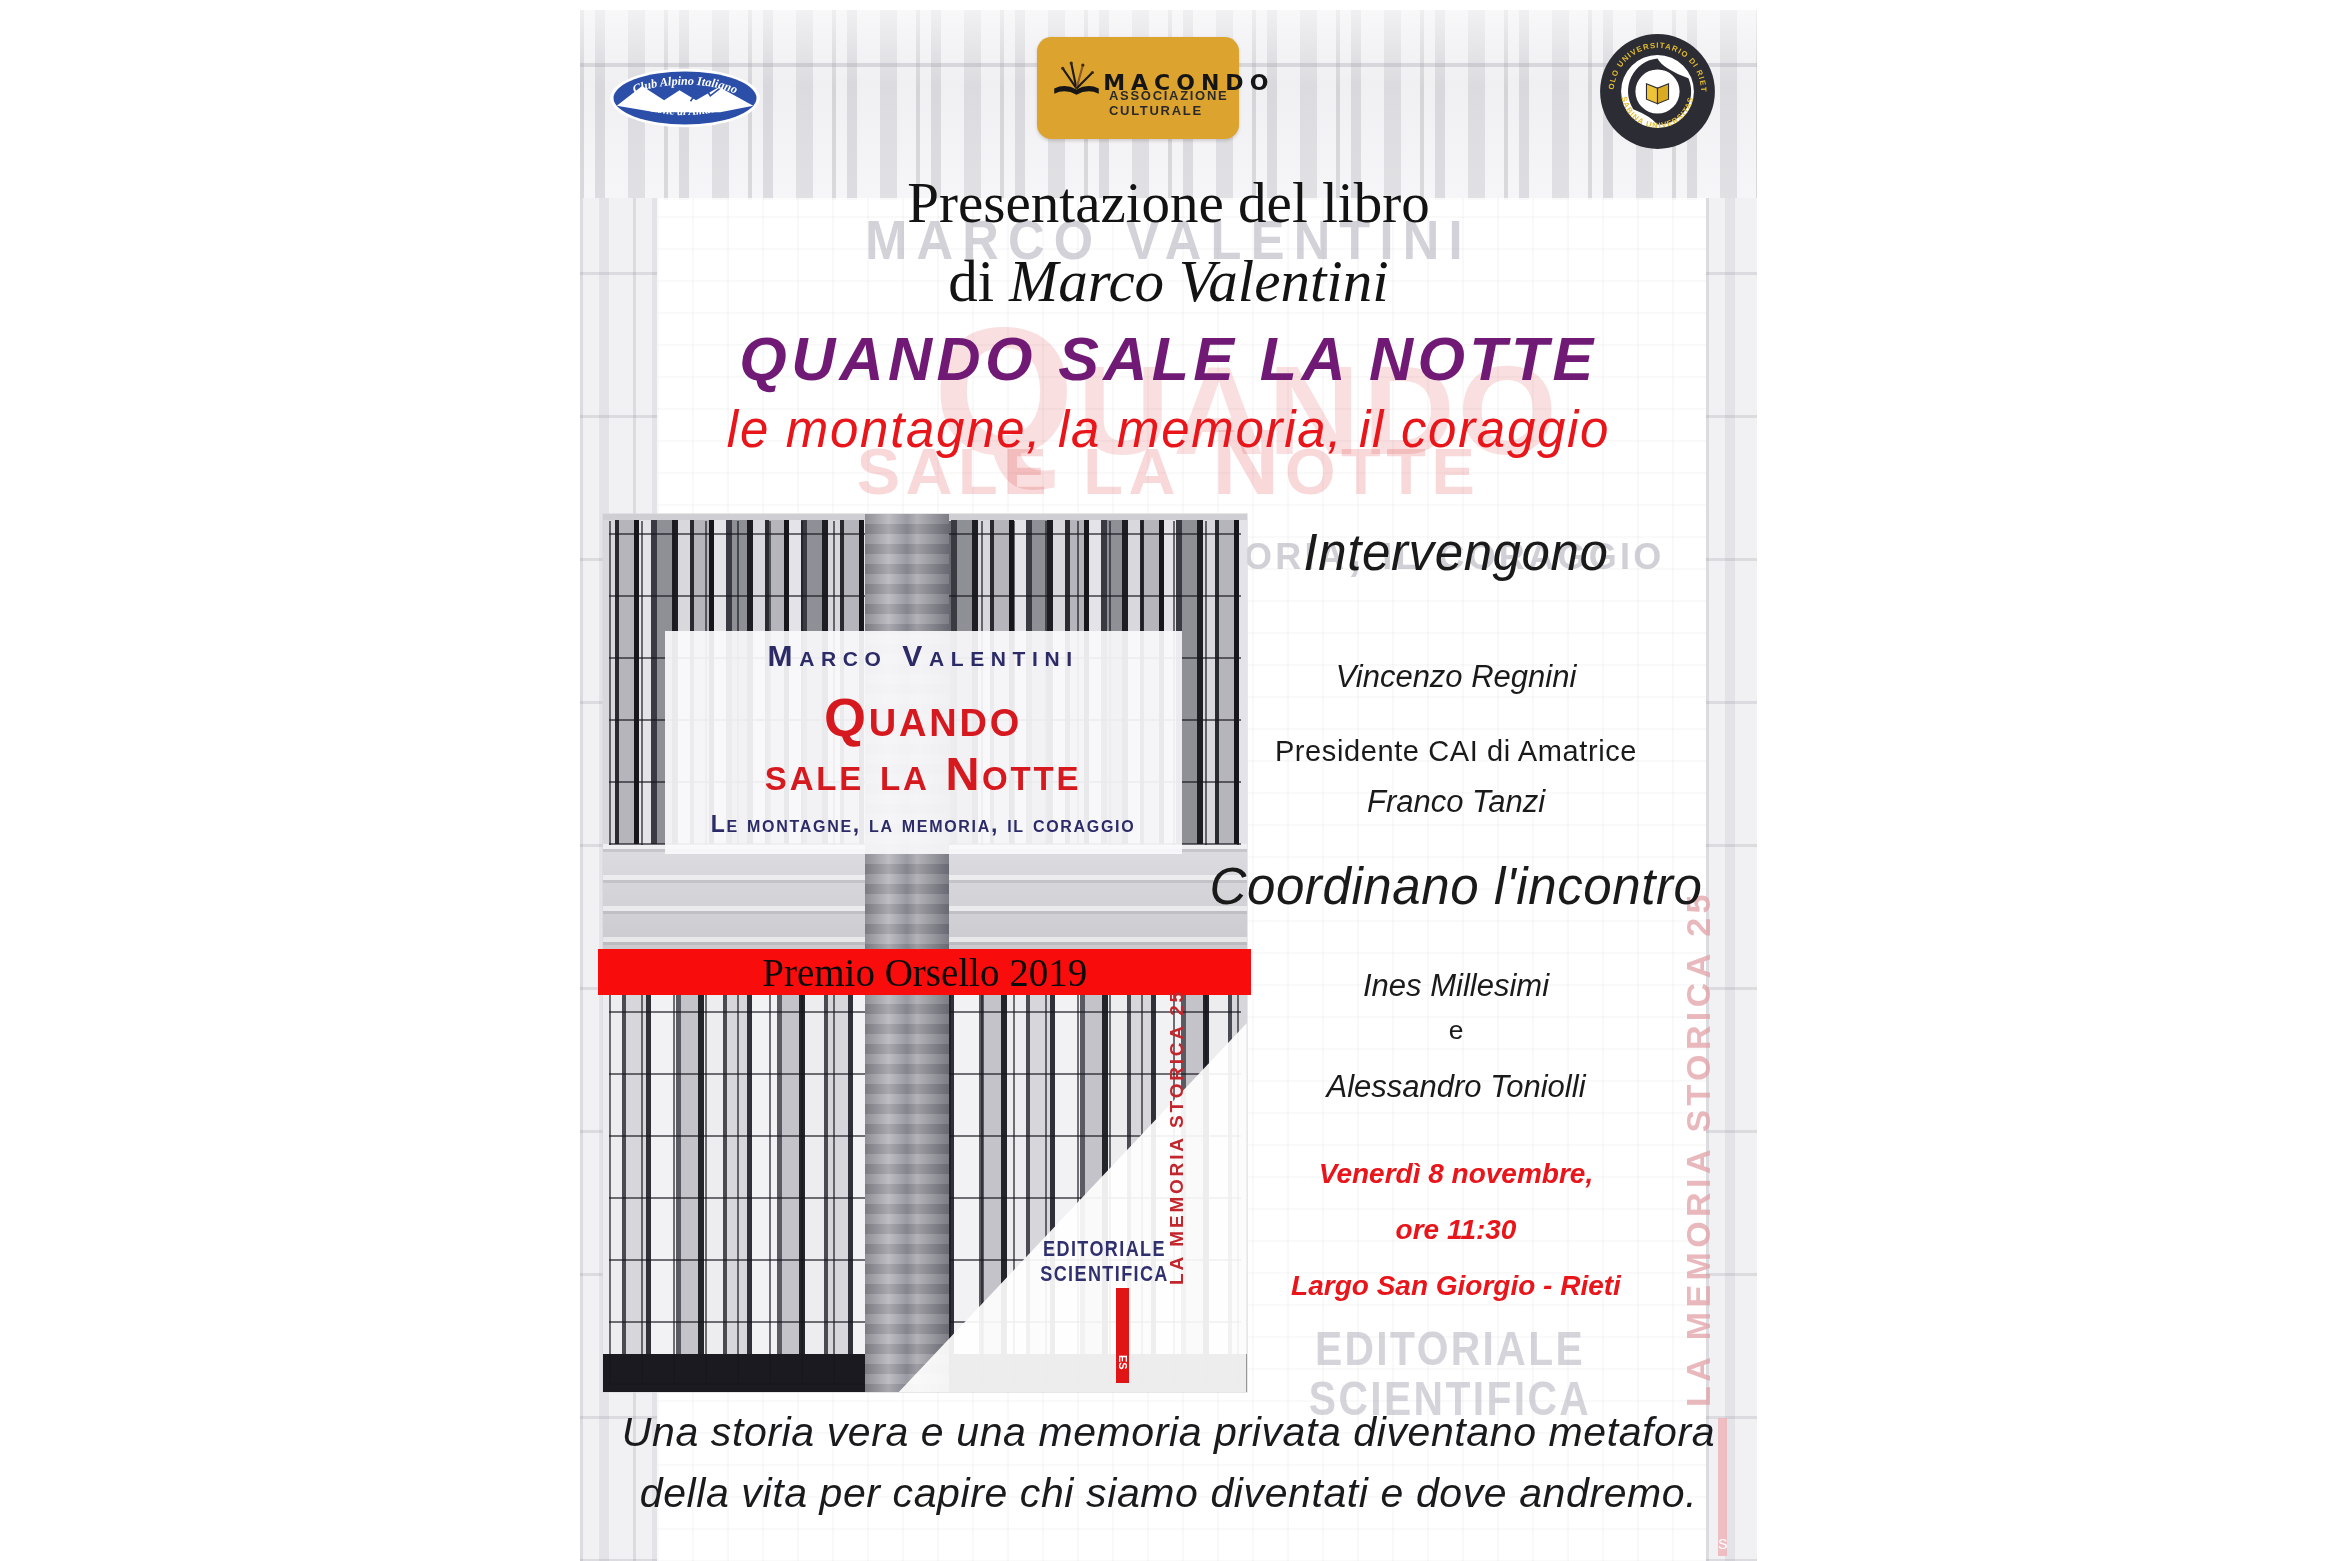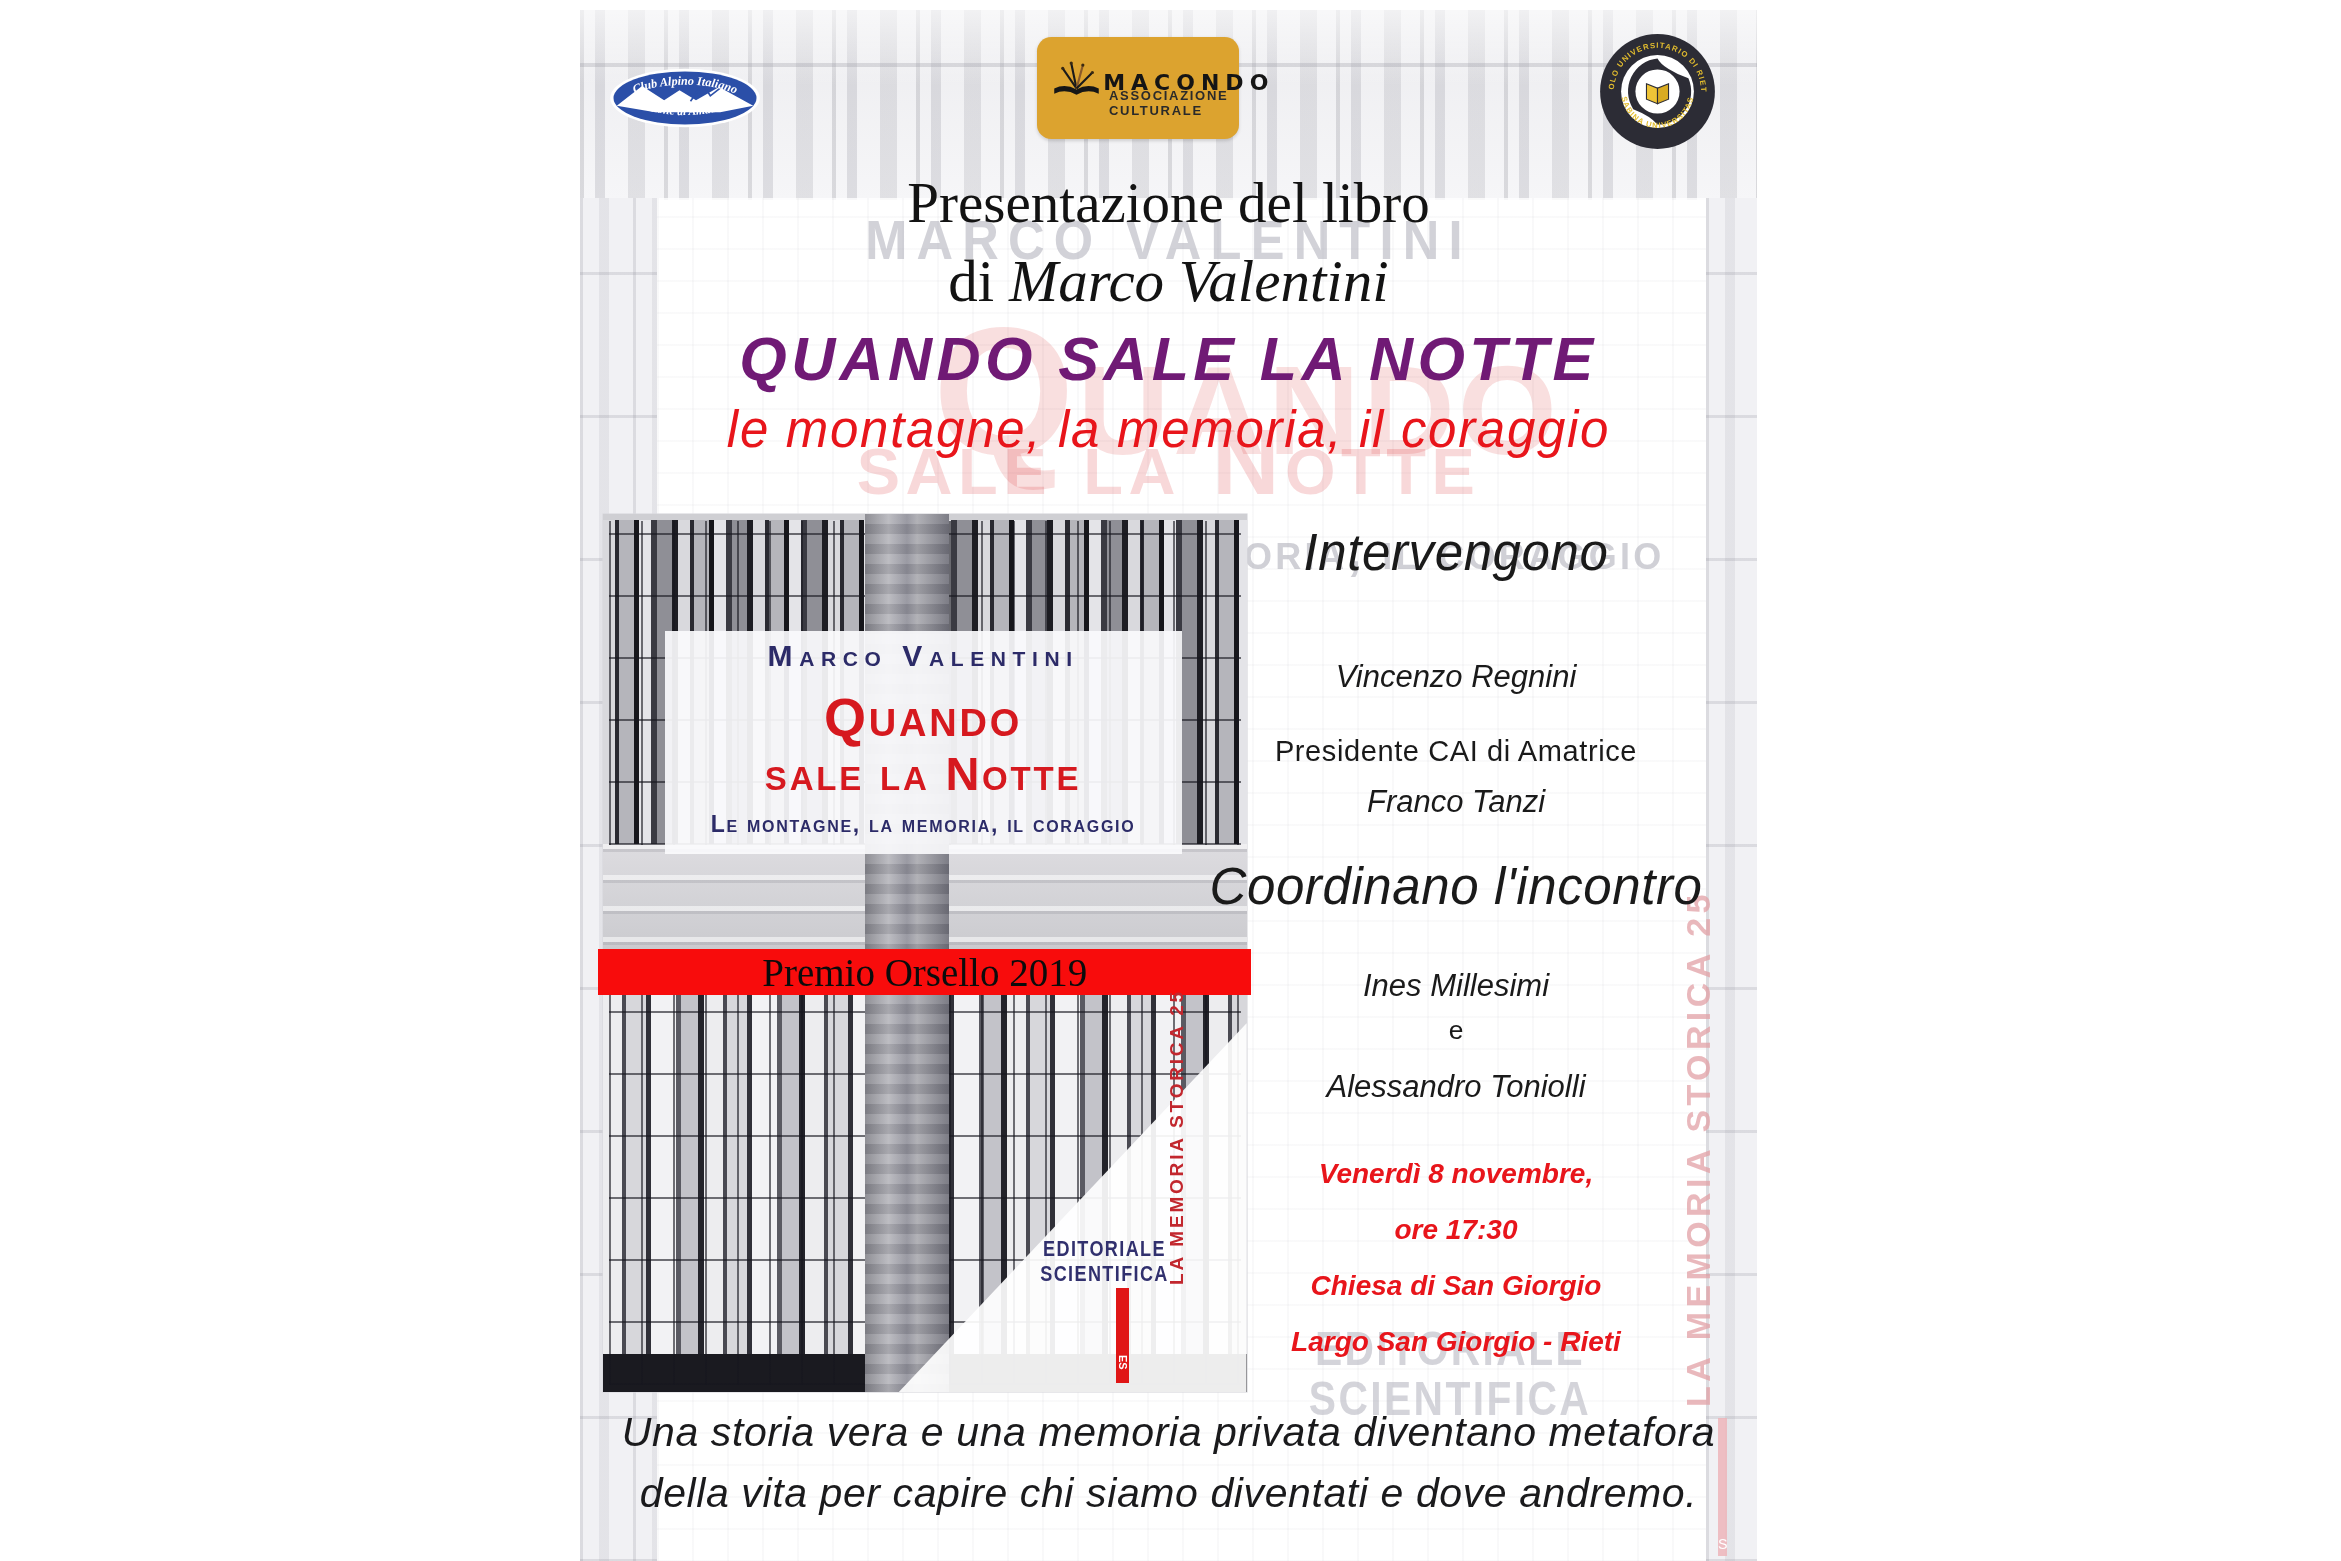--- a/index.html
+++ b/index.html
@@ -233,22 +233,21 @@
   <div class="abs nw rcol rc-name" style="top:659px;">Vincenzo Regnini</div>
   <div class="abs nw rcol rc-name" style="top:784px;">Franco Tanzi</div>
 
   <div class="abs nw rcol rc-h" style="top:857px;">Coordinano l'incontro</div>
   <div class="abs nw rcol rc-name" style="top:958px;margin-top:10px;">Ines Millesimi</div>
   <div class="abs nw rcol rc-e" style="top:1015px;">e</div>
   <div class="abs nw rcol rc-name" style="top:1069px;">Alessandro Toniolli</div>
 
   <div class="abs rcol rc-red" style="top:1136px;">
     <div class="nw">Venerdì 8 novembre,</div>
-    <div class="nw">ore 17:30</div>
-    <div class="nw">Chiesa di San Giorgio</div>
+    <div class="nw">ore 11:30</div>
     <div class="nw">Largo San Giorgio - Rieti</div>
   </div>
 
   <div class="abs tagline">
     <div class="nw">Una storia vera e una memoria privata diventano metafora</div>
     <div class="nw">della vita per capire chi siamo diventati e dove andremo.</div>
   </div>
 
 </div>
 

